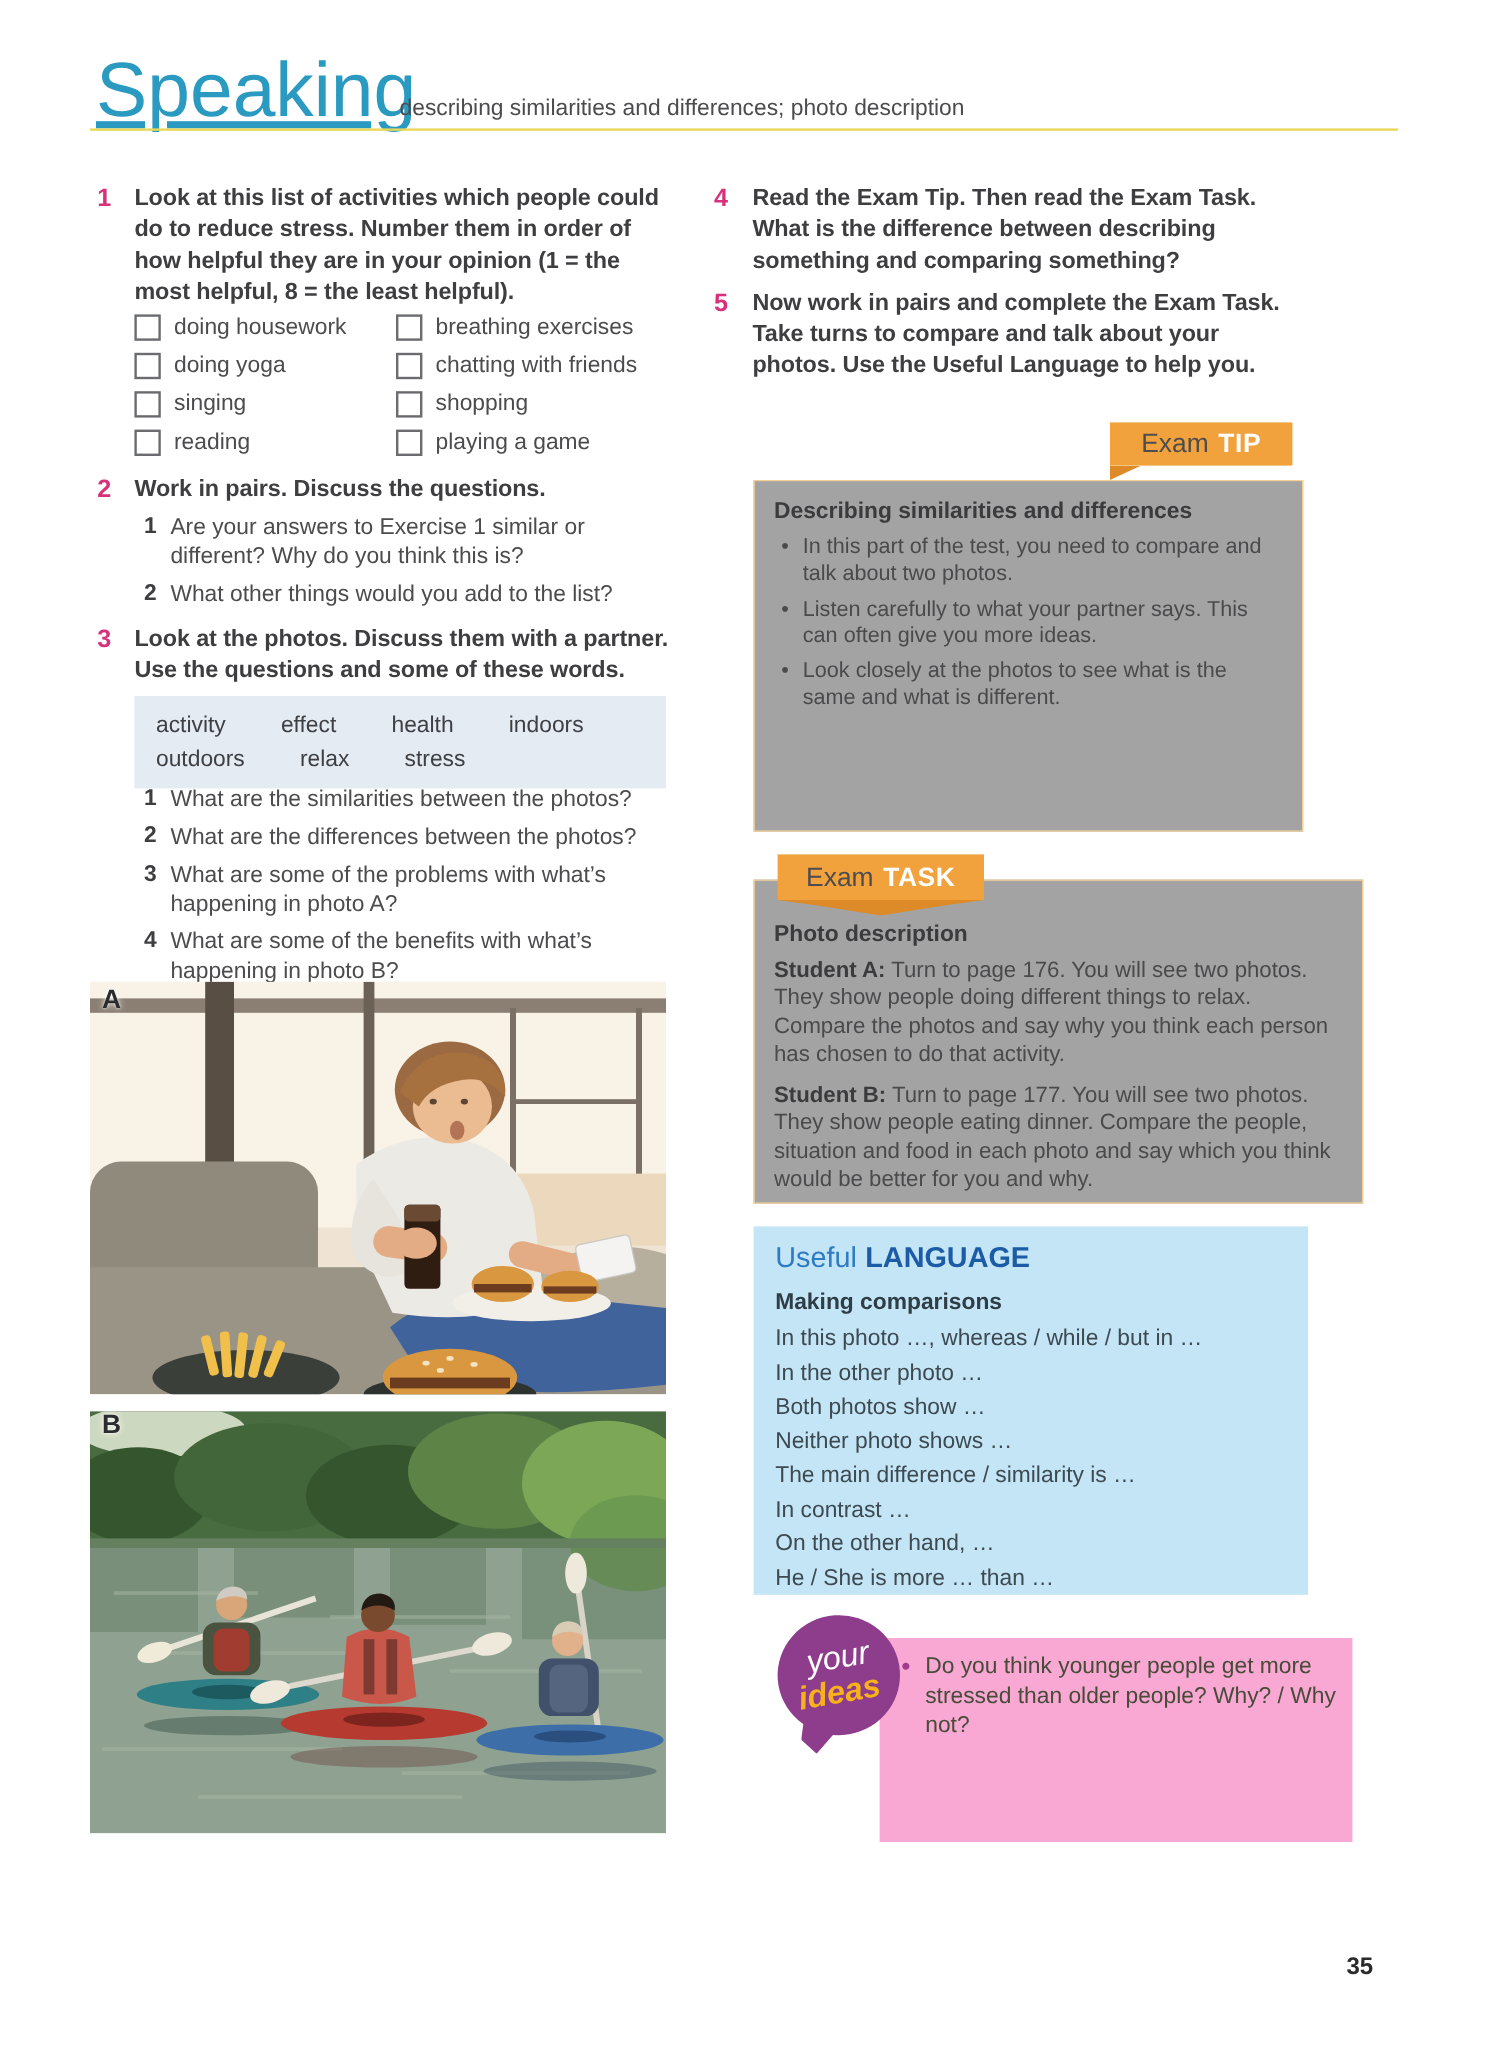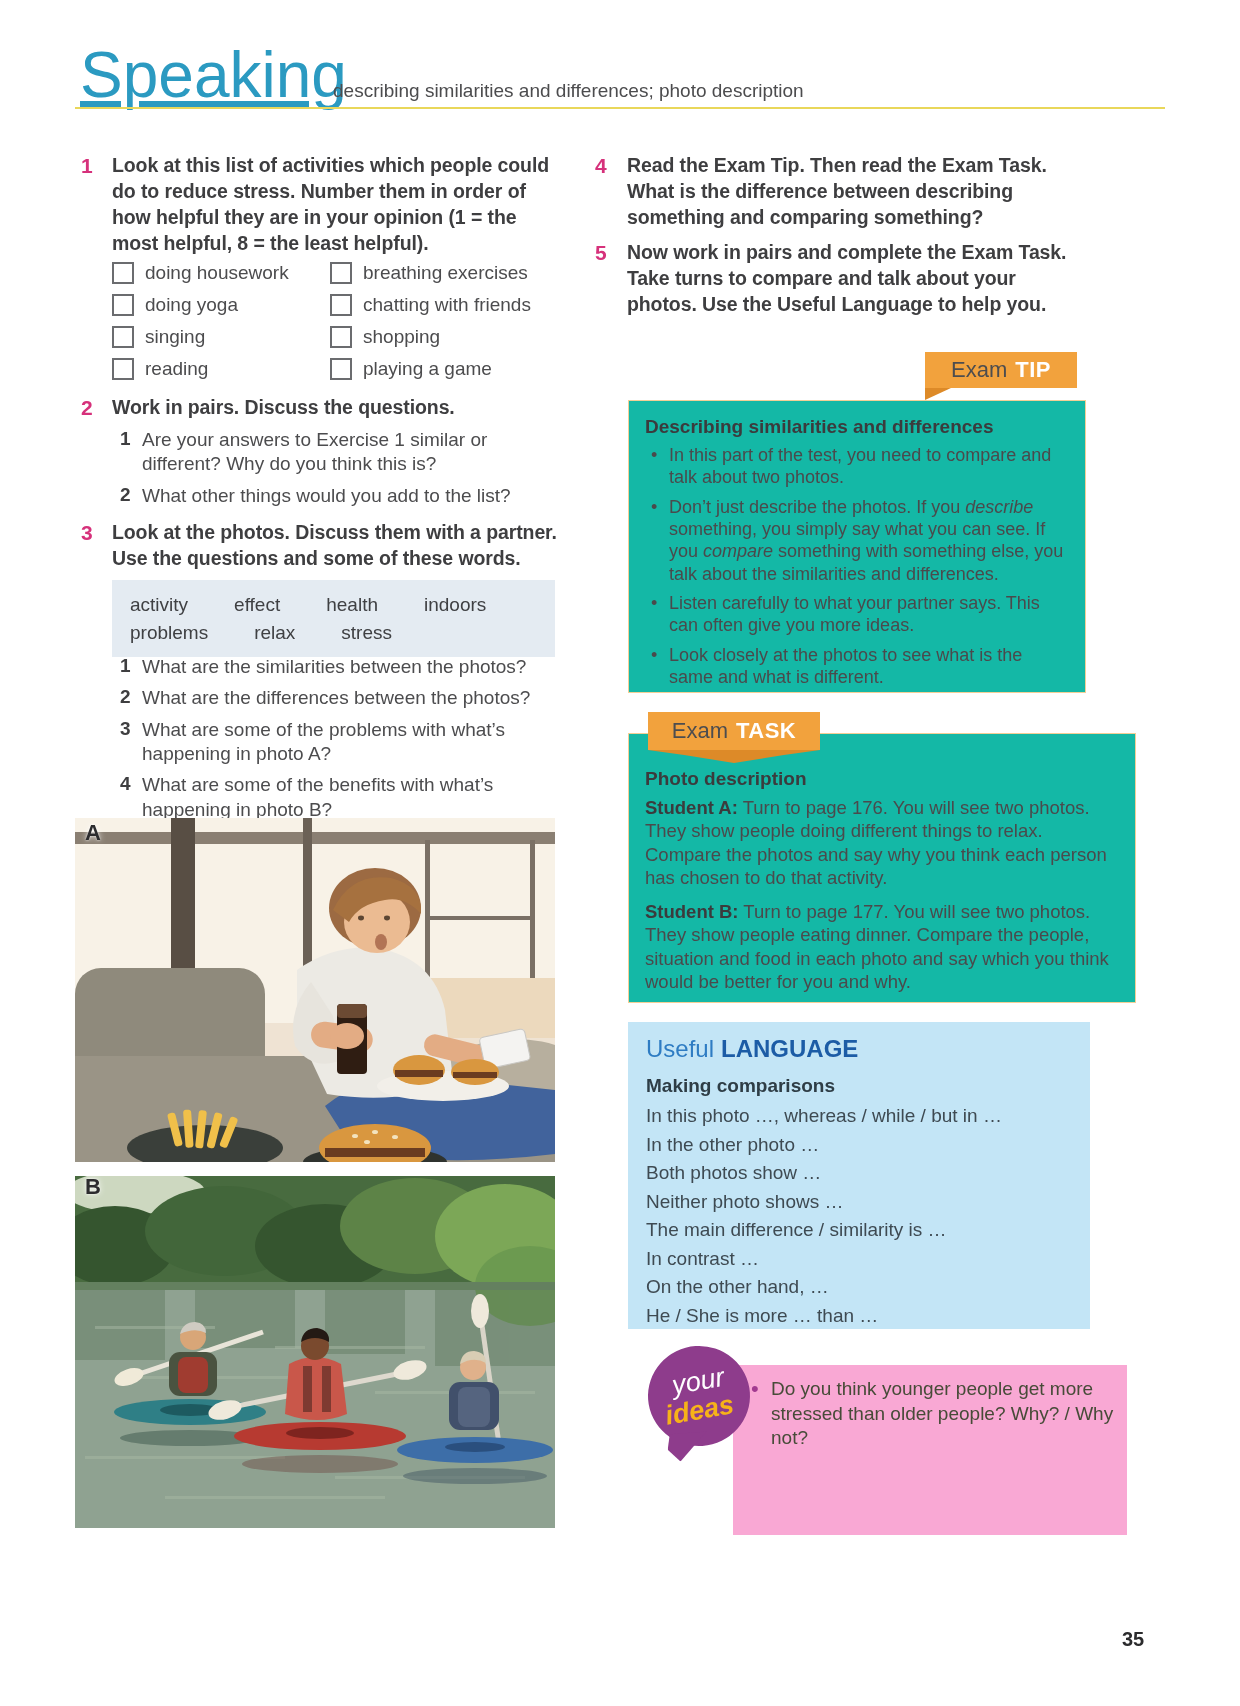--- a/index.html
+++ b/index.html
@@ -35,21 +35,21 @@
   .photo{overflow:hidden;}
   .photo-label{position:absolute;top:2px;left:10px;font-weight:bold;font-size:22px;color:#2c2c2e;
                text-shadow:0 0 6px rgba(255,255,255,.85),0 0 2px rgba(255,255,255,.9);z-index:3;}
   .photo svg{display:block;}
 
   
   .tab{background:#f2a23d;display:flex;align-items:center;justify-content:center;gap:8px;z-index:5;}
   .tab .t-word{color:#4d4d4f;font-size:22px;}
   .tab .t-kind{color:#ffffff;font-size:22px;font-weight:bold;letter-spacing:.5px;}
   .tab-fold{position:absolute;background:#dd8a28;}
-  .exam-box{border:1px solid #f3cf96;background:#14b8a6;}
+  .exam-box{border:1px solid #f3cf96;background:#a3a3a3;}
   .tipbox-title{font-weight:bold;color:#3b3b3d;font-size:19px;margin:0 0 6px 0;}
   .tip-ul{list-style:none;margin:0;padding:0;}
   .tip-ul li{position:relative;padding-left:24px;color:#4a4a4c;font-size:18px;line-height:1.24;margin-bottom:7px;}
   .tip-ul li::before{content:"•";position:absolute;left:6px;top:0;color:#4a4a4c;}
   .task-par{color:#4a4a4c;font-size:18.5px;line-height:1.26;margin:0 0 11px 0;}
   .task-par b{color:#3b3b3d;}
   .em{font-style:italic;}
 
   
   .langbox{background:#c3e5f6;padding:13px 18px;}
@@ -138,21 +138,21 @@
   <div class="abs ex-text" style="left:112px;top:520px;width:446px;">Look at the photos. Discuss them with a partner. Use the questions and some of these words.</div>
 
   <div class="abs wordbox" style="left:112px;top:580px;width:407px;">
     <div class="wordrow">
       <span>activity</span>
       <span>effect</span>
       <span>health</span>
       <span>indoors</span>
     </div>
     <div class="wordrow">
-      <span>problems</span>
+      <span>outdoors</span>
       <span>relax</span>
       <span>stress</span>
     </div>
   </div>
 
   <div class="abs" style="left:120px;top:655px;width:440px;">
     <div class="q-row">
       <span class="q-num">1</span>
       <span class="q-text">What are the similarities between the photos?</span>
     </div>
@@ -295,21 +295,20 @@
     <span class="t-word">Exam</span>
     <span class="t-kind">TIP</span>
   </div>
   <div class="abs tab-fold" style="left:925px;top:388px;width:26px;height:12px;clip-path:polygon(0 0,100% 0,0 100%);"></div>
 
   <div class="abs exam-box" style="left:628px;top:400px;width:458px;height:293px;padding:0;box-sizing:border-box;">
     <div style="padding:15px 16px 10px 16px;">
       <div class="tipbox-title">Describing similarities and differences</div>
       <ul class="tip-ul">
         <li><span>In this part of the test, you need to compare and talk about two photos.</span></li>
-        <li><span>Don’t just describe the photos. If you </span><span class="em">describe</span><span> something, you simply say what you can see. If you </span><span class="em">compare</span><span> something with something else, you talk about the similarities and differences.</span></li>
         <li><span>Listen carefully to what your partner says. This can often give you more ideas.</span></li>
         <li><span>Look closely at the photos to see what is the same and what is different.</span></li>
       </ul>
     </div>
   </div>
 
   <div class="abs exam-box" style="left:628px;top:733px;width:508px;height:270px;box-sizing:border-box;">
     <div style="padding:34px 16px 10px 16px;">
       <div class="tipbox-title">Photo description</div>
       <p class="task-par"><b>Student A:</b><span> Turn to page 176. You will see two photos. They show people doing different things to relax. Compare the photos and say why you think each person has chosen to do that activity.</span></p>

